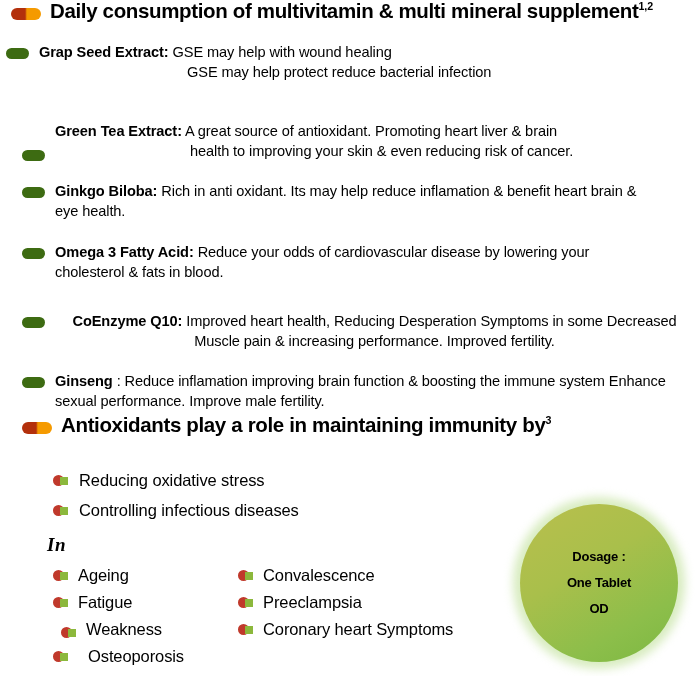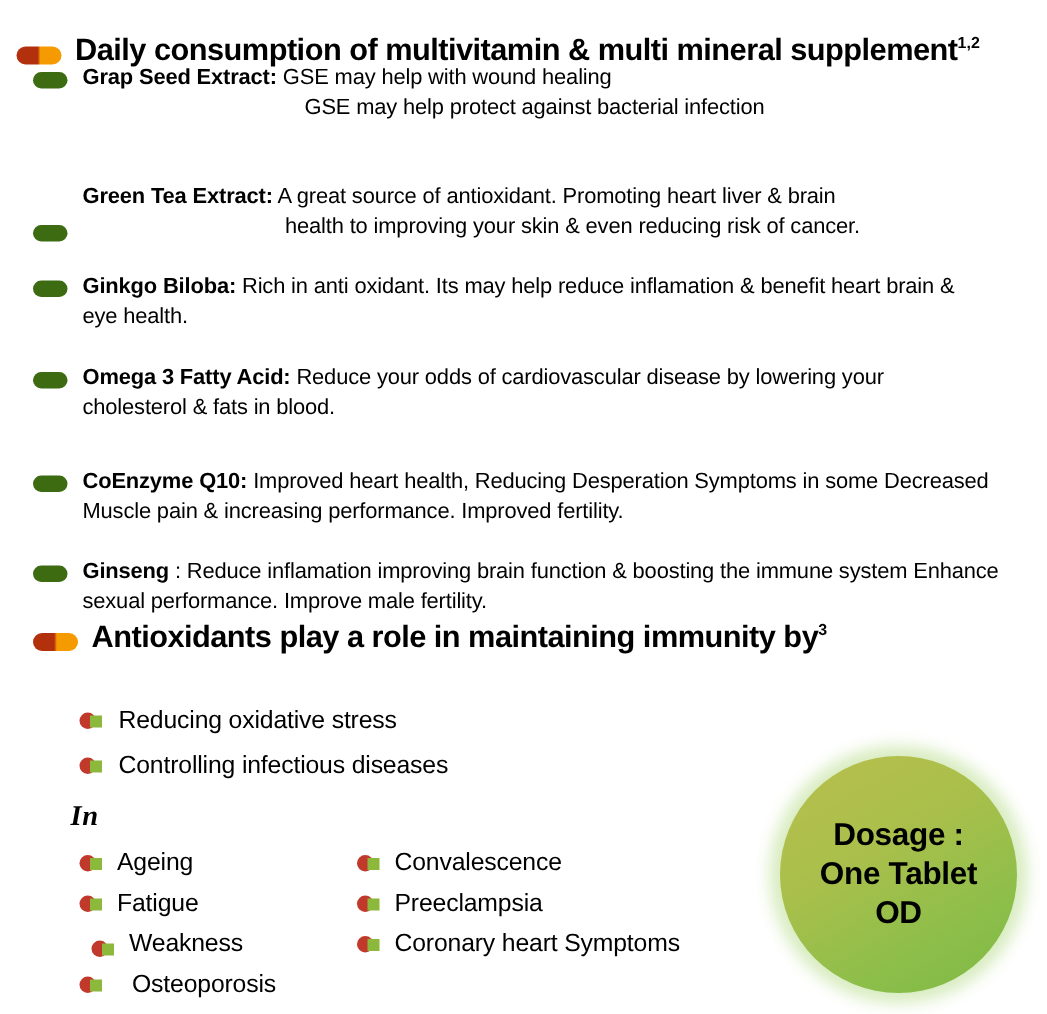--- a/index.html
+++ b/index.html
@@ -150,40 +150,40 @@
     position: absolute;
     left: 7px; top: 7px;
     width: 158px; height: 158px;
     border-radius: 50%;
     background: linear-gradient(150deg, #b9bf4d 0%, #a9bf4b 40%, #8cbe4a 75%, #7cb842 100%);
     display: flex;
     flex-direction: column;
     align-items: center;
     justify-content: center;
     text-align: center;
-    font-size: 21px;
+    font-size: 13px;
     font-weight: bold;
     line-height: 26px;
     color: #000000;
     letter-spacing: -0.2px;
   }
 </style>
 </head>
 <body>
 
-<div class="head-row" style="left:11px; top:24px;">
+<div class="head-row" style="left:11px; top:1px;">
   <span class="pill-duo" style="margin-top:7px;"></span>
   <span class="head-title"><span>Daily consumption of multivitamin &amp; multi mineral supplement</span><sup>1,2</sup></span>
 </div>
 
-<div class="item" style="left:22px; top:43px; width:660px;">
+<div class="item" style="left:6px; top:43px; width:660px;">
   <span class="pill-green"></span>
   <span class="item-text gse-lines">
     <b>Grap Seed Extract:</b><span> GSE may help with wound healing</span>
-    <span class="l2">GSE may help protect against  bacterial infection</span>
+    <span class="l2">GSE may help protect reduce  bacterial infection</span>
   </span>
 </div>
 
 <div class="item" style="left:22px; top:122px; width:665px;align-items:flex-end;">
   <span class="pill-green"></span>
   <span class="item-text gte-lines">
     <b>Green Tea Extract:</b><span> A great source  of antioxidant. Promoting heart liver &amp; brain</span>
     <span class="l2">health to improving your skin &amp; even reducing risk of cancer.</span>
   </span>
 </div>
@@ -191,21 +191,21 @@
 <div class="item" style="left:22px; top:182px; width:640px;">
   <span class="pill-green"></span>
   <span class="item-text"><b>Ginkgo Biloba:</b><span> Rich in anti oxidant. Its may help reduce inflamation &amp; benefit heart brain &amp; eye health.</span></span>
 </div>
 
 <div class="item" style="left:22px; top:243px; width:640px;">
   <span class="pill-green"></span>
   <span class="item-text"><b>Omega 3 Fatty Acid:</b><span> Reduce your odds of cardiovascular disease by lowering your cholesterol &amp; fats in blood.</span></span>
 </div>
 
-<div class="item" style="left:22px; top:312px; width:672px;">
+<div class="item" style="left:22px; top:312px; width:672px;text-align:center;">
   <span class="pill-green"></span>
   <span class="item-text"><b>CoEnzyme Q10:</b><span> Improved heart health, Reducing Desperation Symptoms in some Decreased Muscle pain &amp; increasing performance. Improved fertility.</span></span>
 </div>
 
 <div class="item" style="left:22px; top:372px; width:666px;">
   <span class="pill-green"></span>
   <span class="item-text"><b>Ginseng</b><span> : Reduce inflamation improving brain function &amp; boosting the immune system Enhance sexual performance. Improve male fertility.</span></span>
 </div>
 
 <div class="head-row" style="left:22px; top:415px;">

